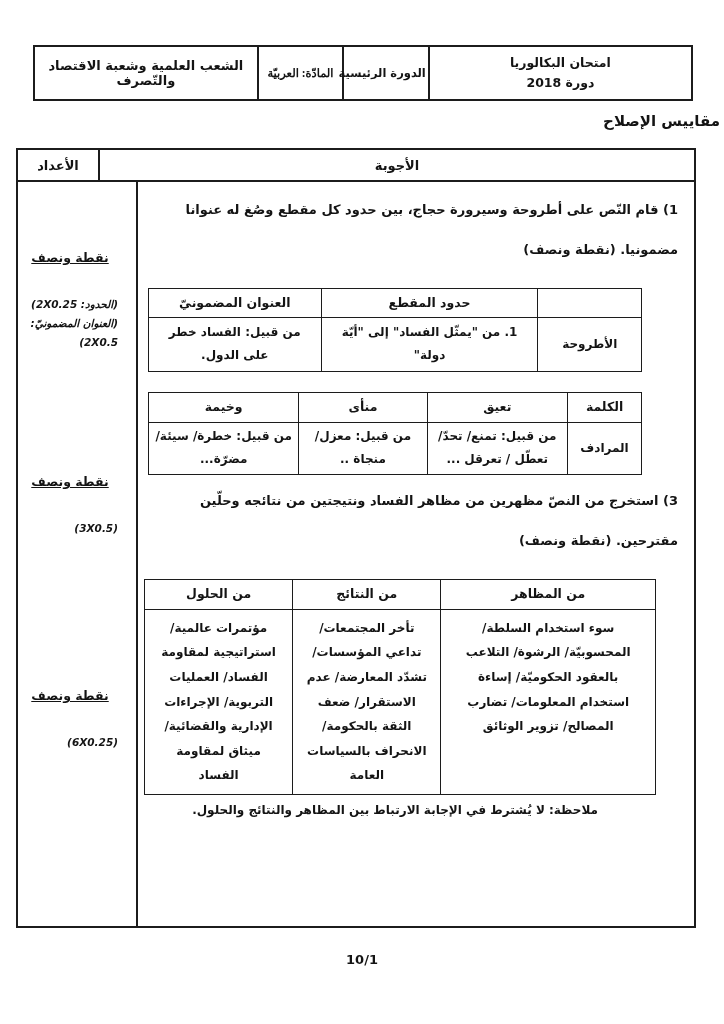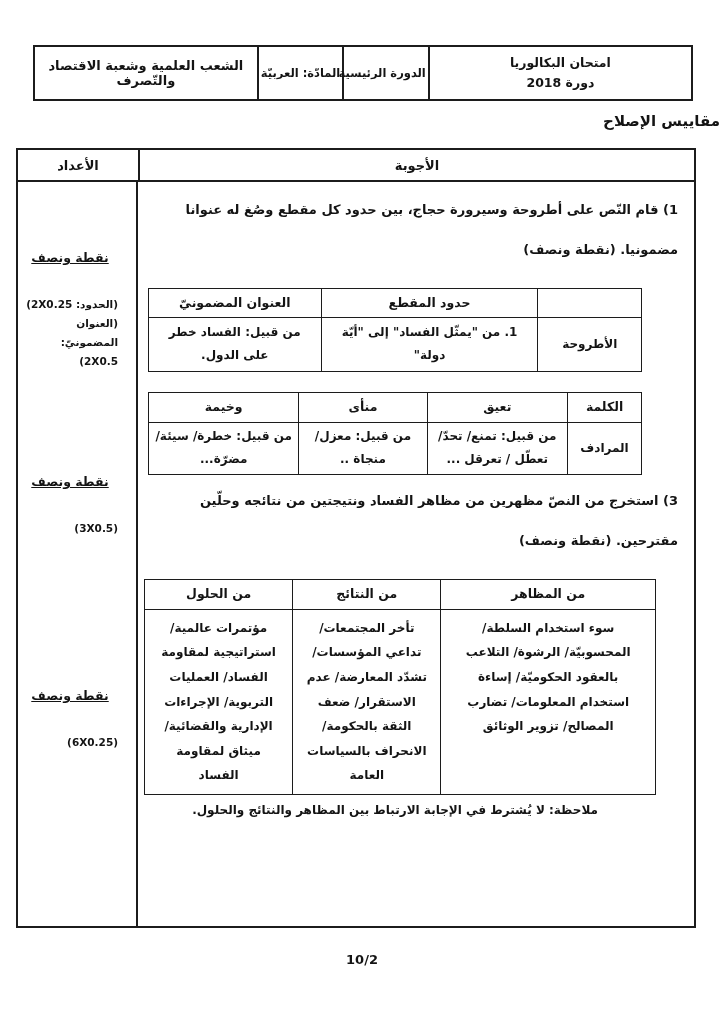--- a/index.html
+++ b/index.html
@@ -8,31 +8,31 @@
     font-family:"DejaVu Sans",sans-serif;color:#141414;direction:rtl;
     margin:0 auto;overflow:hidden;
   }
   
   .header-table{position:absolute;top:45px;left:33px;width:660px;height:56px;
     border-collapse:collapse;table-layout:fixed;}
   .header-table td{border:2px solid #1c1c1c;text-align:center;vertical-align:middle;
     font-weight:bold;padding:2px;}
   .c-exam{font-size:12.5px;line-height:1.6;}
   .c-session{font-size:11.5px;white-space:nowrap;margin-left:23px;}
-  .c-subject{font-size:11.5px;white-space:nowrap;}
+  .c-subject{font-size:11.5px;white-space:nowrap;font-family:Liberation Serif, serif;}
   .c-stream{font-size:13px;}
   
   .doc-title{position:absolute;top:112px;left:0;right:4px;text-align:right;
     font-size:15px;font-weight:bold;}
   
   .main-grid{position:absolute;top:148px;left:16px;width:676px;height:776px;
     border:2px solid #1c1c1c;display:flex;flex-direction:column;background:#fff;}
   .mg-header{display:flex;height:30px;border-bottom:2px solid #1c1c1c;font-weight:bold;font-size:13px;}
   .mg-answers-h{flex:1;border-left:2px solid #1c1c1c;display:flex;align-items:center;justify-content:center;}
-  .mg-marks-h{width:120px;display:flex;align-items:center;justify-content:center;}
+  .mg-marks-h{width:80px;display:flex;align-items:center;justify-content:center;}
   .mg-body{flex:1;display:flex;position:relative;}
   .mg-answers{flex:1;border-left:2px solid #1c1c1c;overflow:hidden;margin-left:14px;}
   .mg-marks{width:104px;position:relative;}
   
   .question{margin:8px 16px 0 12px;font-size:13px;font-weight:bold;
     line-height:40px;text-align:right;}
   .q2{margin-top:8px;}
   .q3{margin-top:6px;}
   
   .inner{border-collapse:collapse;table-layout:fixed;font-size:12px;background:#fff;}
@@ -51,21 +51,21 @@
   .t3 .hrow{height:30px;}
   .t3 td{height:148px;vertical-align:top;padding:6px 10px;line-height:2.05;}
   
   .note{margin:8px 96px 0 0;text-align:right;font-size:12px;font-weight:bold;}
   
   .marks-block{position:absolute;right:0;left:0;text-align:center;}
   .mb1{top:68px;}
   .mb2{top:292px;}
   .mb3{top:506px;}
   .marks-label{font-size:12.5px;font-weight:bold;text-decoration:underline;margin-bottom:30px;}
-  .marks-detail{font-size:10.5px;font-weight:bold;text-align:right;padding:0 4px;line-height:1.8;}
+  .marks-detail{font-size:10.5px;font-weight:bold;text-align:right;padding:0 4px;line-height:1.8;font-style:italic;}
   
   .footer{position:absolute;top:952px;left:0;right:0;text-align:center;
     font-size:13px;font-weight:bold;}
 </style>
 </head>
 <body>
 
 <div class="page">
 
   <table class="header-table" dir="rtl">
@@ -184,16 +184,16 @@
         <div class="marks-block mb3">
           <div class="marks-label">نقطة ونصف</div>
           <div class="marks-detail">(6X0.25)</div>
         </div>
       </div>
 
     </div>
   </div>
 
   <div class="footer">
-    <span dir="ltr">10/2</span>
+    <span dir="ltr">10/1</span>
   </div>
 
 </div>
 
 </body></html>

